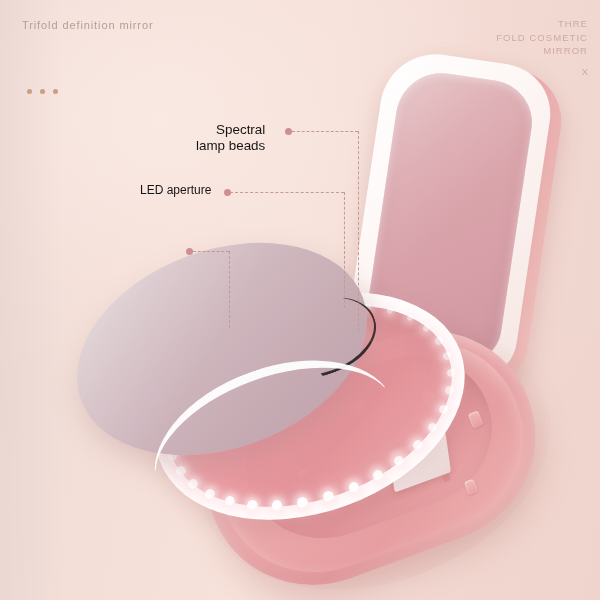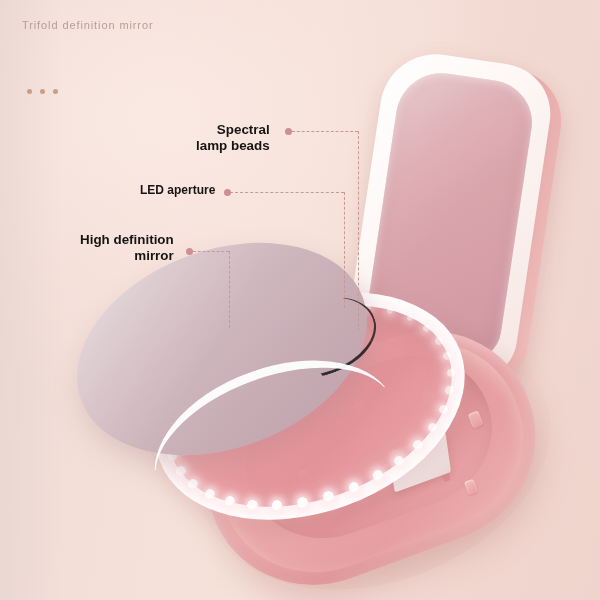--- a/index.html
+++ b/index.html
@@ -105,21 +105,21 @@
   }
   .corner-brand .x {
     display: block;
     margin-top: 7px;
     letter-spacing: 0;
   }
 
   
   .callout {
     position: absolute;
-    font-weight: 700;
+    font-weight: 400;
     color: #161514;
     line-height: 1.17;
     white-space: pre-line;
     text-align: right;
   }
   .callout.c-spectral { left: 196px; top: 122px; font-size: 13.4px; }
   .callout.c-led      { left: 140px; top: 183px; font-size: 12px; }
   .callout.c-hd       { left:  80px; top: 232px; font-size: 13.4px; }
 
   .cdot {
@@ -470,24 +470,28 @@
     <div class="v" style="left:229px; top:251px; height:77px;"></div>
   </div>
 
   <span class="cdot" style="left:285px; top:128px;"></span>
   <span class="cdot" style="left:224px; top:189px;"></span>
   <span class="cdot" style="left:186px; top:248px;"></span>
 
   <div class="callout c-spectral">Spectral
 lamp beads</div>
   <div class="callout c-led">LED aperture</div>
-  <div class="callout c-hd">High definition
-mirror</div>
 
   <div class="kicker">Trifold definition mirror</div>
   <div class="dots">
     <i></i>
     <i></i>
     <i></i>
   </div>
 
+  <div class="corner-brand">
+    <div>THRE</div>
+    <div>FOLD COSMETIC</div>
+    <div>MIRROR</div>
+    <div class="x">X</div>
+  </div>
 
 </div>
 
 </body></html>

